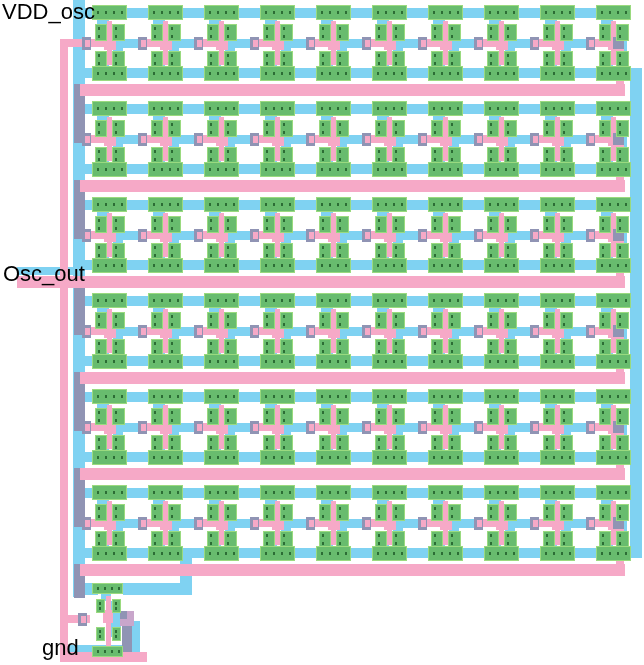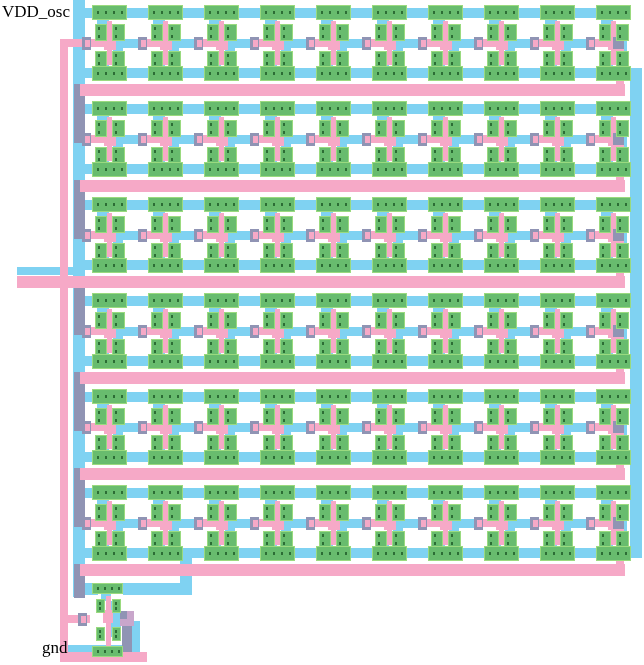--- a/index.html
+++ b/index.html
@@ -7,21 +7,21 @@
     position:relative;width:644px;height:665px;background:#ffffff;overflow:hidden;
     font-family:"Liberation Sans", sans-serif;
   }
   .sh{position:absolute;}
   .m1{background:#7fd2f2;}          
   .m2{background:#f6a9c7;}          
   .ct{background:#68bc6e;border:1px solid #9ada7f;box-sizing:border-box;} 
   .via{background:#9094b4;}         
   .lv{background:#c9a6cb;}          
   .dot{background:#2c6d35;width:2px;height:3px;}
-  .netlabel{position:absolute;color:#000;font-size:17px;line-height:24px;letter-spacing:0px;font-family:Liberation Serif, serif;}
+  .netlabel{position:absolute;color:#000;font-size:22px;line-height:24px;letter-spacing:0px;}
 </style>
 </head>
 <body>
 
 <div id="stage">
   <div id="shapes">
       <div class="sh m1" style="left: 73px; top: 8px; width: 540px; height: 10px;"></div>
       <div class="sh m1" style="left: 73px; top: 68px; width: 569px; height: 10px;"></div>
       <div class="sh m1" style="left: 97px; top: 18px; width: 12px; height: 8px;"></div>
       <div class="sh m1" style="left: 113px; top: 24px; width: 10px; height: 38px;"></div>
@@ -1957,14 +1957,15 @@
       <div class="sh dot" style="left: 99px; top: 630px; width: 2px; height: 3px;"></div>
       <div class="sh dot" style="left: 99px; top: 635px; width: 2px; height: 3px;"></div>
       <div class="sh dot" style="left: 115px; top: 630px; width: 2px; height: 3px;"></div>
       <div class="sh dot" style="left: 115px; top: 635px; width: 2px; height: 3px;"></div>
       <div class="sh dot" style="left: 97px; top: 650px; width: 2px; height: 3px;"></div>
       <div class="sh dot" style="left: 104px; top: 650px; width: 2px; height: 3px;"></div>
       <div class="sh dot" style="left: 111px; top: 650px; width: 2px; height: 3px;"></div>
       <div class="sh dot" style="left: 118px; top: 650px; width: 2px; height: 3px;"></div>
     </div>
   <span class="netlabel" style="left:2px;top:0px;">VDD_osc</span>
+  <span class="netlabel" style="left:3px;top:262px;">Osc_out</span>
   <span class="netlabel" style="left:42px;top:636px;">gnd</span>
 </div>
 
 </body></html>

